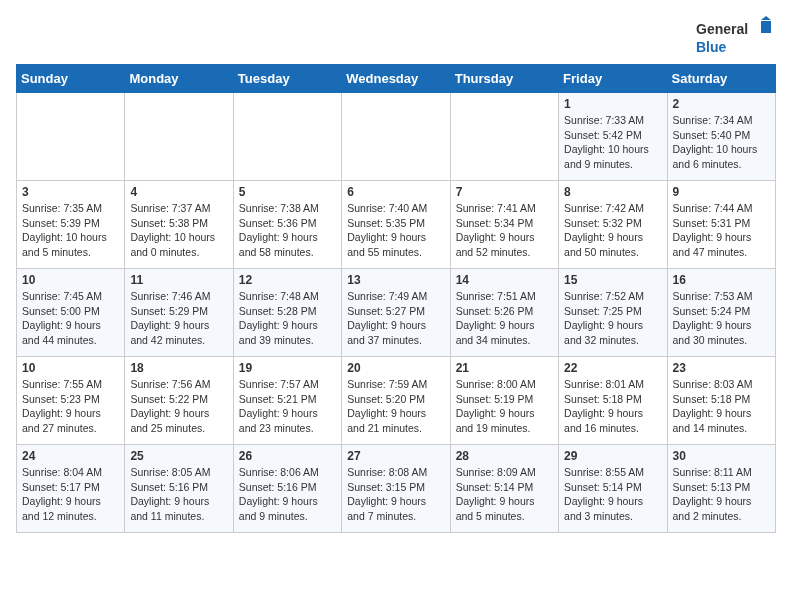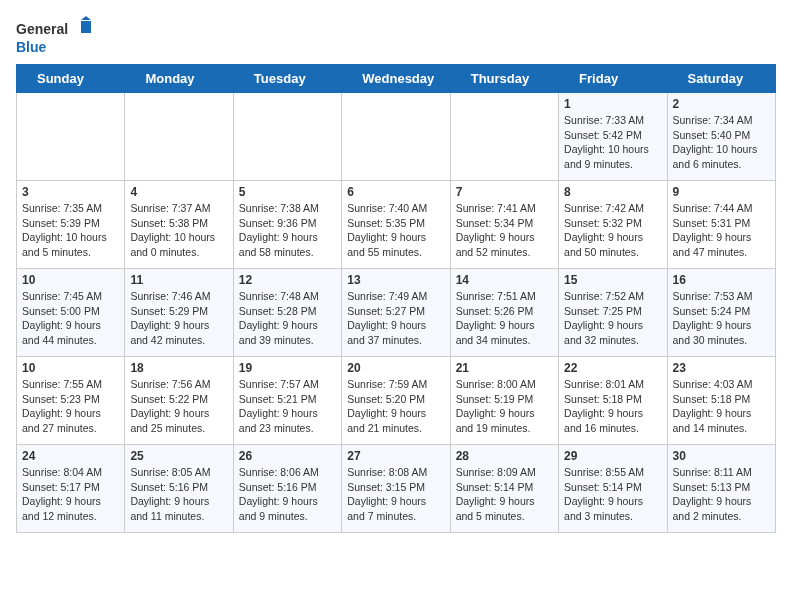--- a/index.html
+++ b/index.html
@@ -5,21 +5,21 @@
     * { box-sizing: border-box; margin: 0; padding: 0; }
     body {
       font-family: Arial, sans-serif;
       background: #fff;
       width: 792px;
       min-height: 612px;
       padding: 16px;
     }
     .header {
       display: flex;
-      justify-content: flex-start;
+      justify-content: flex-end;
       align-items: flex-start;
       margin-bottom: 8px;
     }
     .logo {
       display: flex;
       align-items: center;
       gap: 4px;
     }
     .title-block { text-align: right; }
     .month-title {
@@ -34,21 +34,21 @@
     table {
       width: 100%;
       border-collapse: collapse;
       table-layout: fixed;
     }
     thead tr th {
       background: #1a6bb5;
       color: #fff;
       font-size: 13px;
       font-weight: bold;
-      padding: 6px 20px;
+      padding: 6px 4px;
       text-align: left;
       border: 1px solid #1a6bb5;
     }
     tbody tr td {
       border: 1px solid #ccc;
       vertical-align: top;
       padding: 4px 5px;
       font-size: 10.5px;
       color: #333;
       height: 88px;
@@ -134,21 +134,21 @@
         <div class="day-info">
           <span>Sunrise: 7:37 AM</span><br>
           <span>Sunset: 5:38 PM</span><br>
           <span>Daylight: 10 hours and 0 minutes.</span>
         </div>
         </td>
         <td>
           <span class="day-num">5</span>
         <div class="day-info">
           <span>Sunrise: 7:38 AM</span><br>
-          <span>Sunset: 9:36 PM</span><br>
+          <span>Sunset: 5:36 PM</span><br>
           <span>Daylight: 9 hours and 58 minutes.</span>
         </div>
         </td>
         <td>
           <span class="day-num">6</span>
         <div class="day-info">
           <span>Sunrise: 7:40 AM</span><br>
           <span>Sunset: 5:35 PM</span><br>
           <span>Daylight: 9 hours and 55 minutes.</span>
         </div>
@@ -281,21 +281,21 @@
           <span class="day-num">22</span>
         <div class="day-info">
           <span>Sunrise: 8:01 AM</span><br>
           <span>Sunset: 5:18 PM</span><br>
           <span>Daylight: 9 hours and 16 minutes.</span>
         </div>
         </td>
         <td>
           <span class="day-num">23</span>
         <div class="day-info">
-          <span>Sunrise: 4:03 AM</span><br>
+          <span>Sunrise: 8:03 AM</span><br>
           <span>Sunset: 5:18 PM</span><br>
           <span>Daylight: 9 hours and 14 minutes.</span>
         </div>
         </td>
       </tr>
       <tr>
         <td>
           <span class="day-num">24</span>
         <div class="day-info">
           <span>Sunrise: 8:04 AM</span><br>

